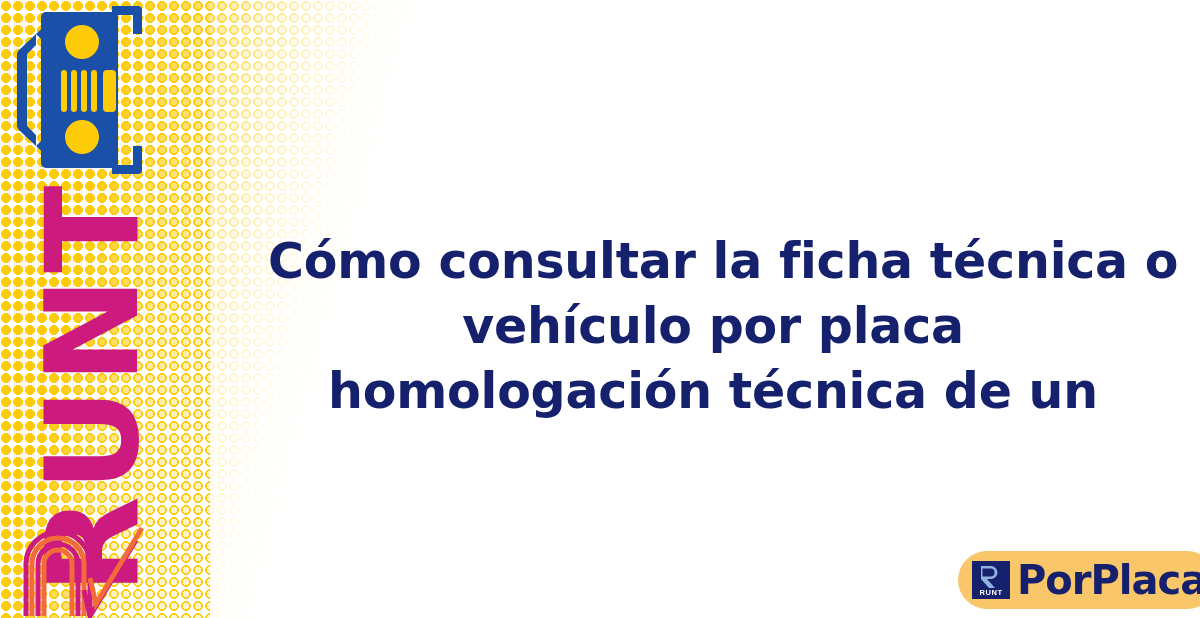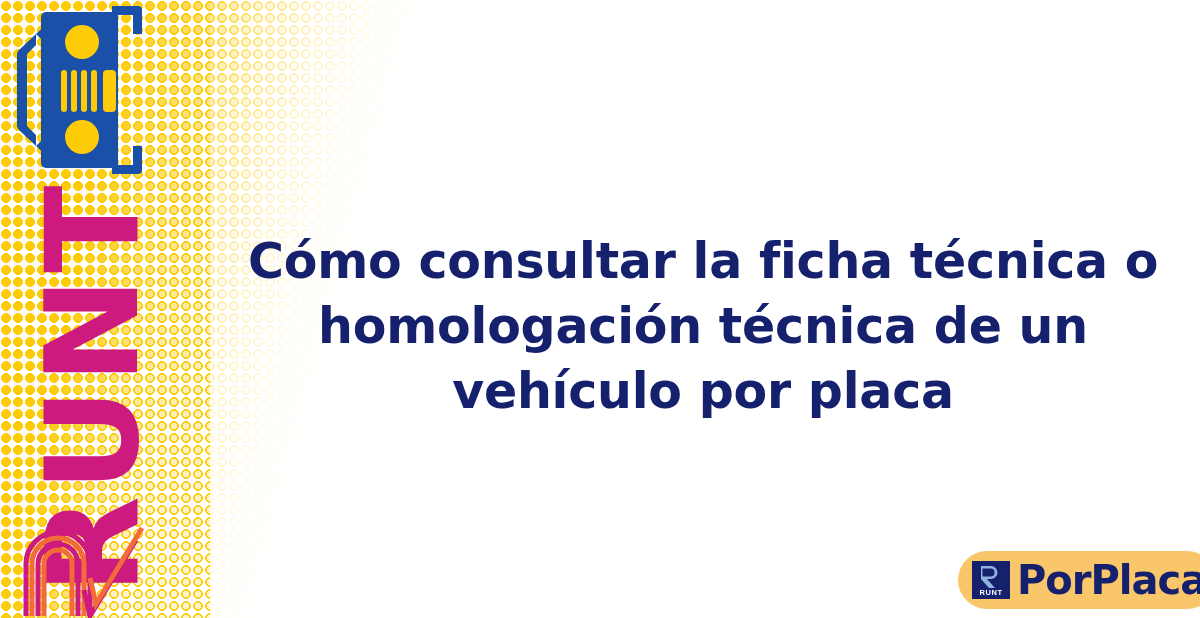--- a/index.html
+++ b/index.html
@@ -140,21 +140,21 @@
     top: 196px;
     width: 910px;
     text-align: center;
     color: #16216e;
     font-family: "DejaVu Sans", sans-serif;
     font-weight: 700;
     font-size: 49px;
     line-height: 1.33;
     letter-spacing: -0.2px;
   }
-  #headline .line { display: block; white-space: nowrap; }
+  #headline .line { display: block; white-space: nowrap; margin-left: 20px; }
 
   
   #logo-pill {
     position: absolute;
     left: 958px;
     top: 551px;
     width: 258px;
     height: 58px;
     background: #f9c669;
     border-radius: 29px;
@@ -255,22 +255,22 @@
         <path d="M76 78 L82 104 L128 28"></path>
       </g>
       <g stroke="#f26b3a" stroke-width="5">
         <path d="M82 66 L88 92 L134 16"></path>
       </g>
     </g>
   </svg>
 
   <h1 id="headline">
     <span class="line">Cómo consultar la ficha técnica o</span>
+    <span class="line">vehículo por placa</span>
     <span class="line">homologación técnica de un</span>
-    <span class="line">vehículo por placa</span>
   </h1>
 
   <div id="logo-pill">
     <div id="logo-badge">
       <svg id="logo-badge-r" viewBox="0 0 30 24" xmlns="http://www.w3.org/2000/svg">
         <path d="M8 2 h11 a6.5 6.5 0 0 1 0 13 h-4 l8 9 h-6 l-8 -9 V2 z" fill="#8fb3dd"></path>
         <path d="M10.5 4.5 h8 a4 4 0 0 1 0 8 h-8 z" fill="#16216e"></path>
       </svg>
       <span id="logo-badge-text">RUNT</span>
     </div>

